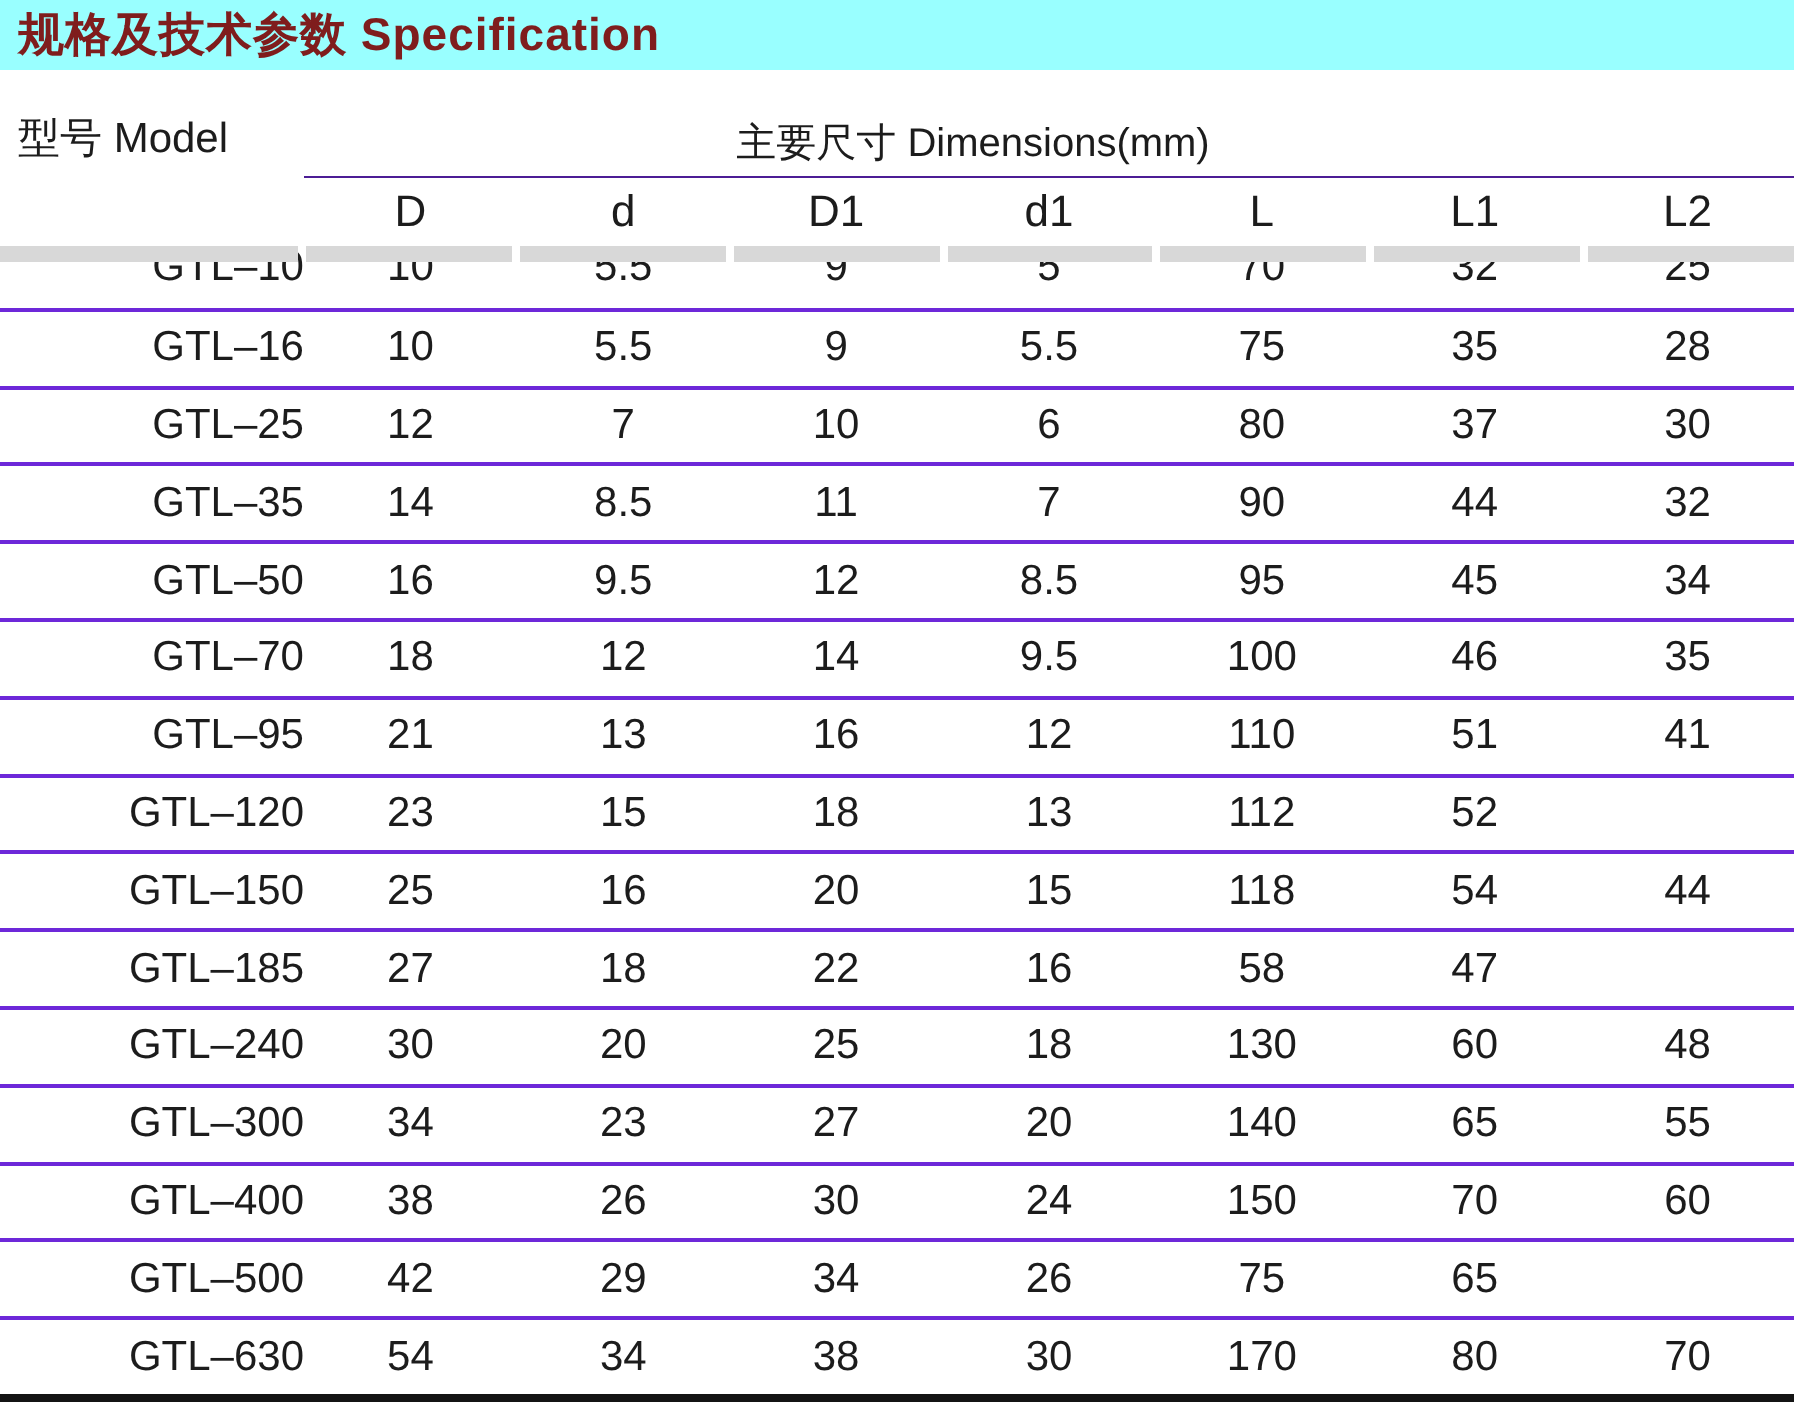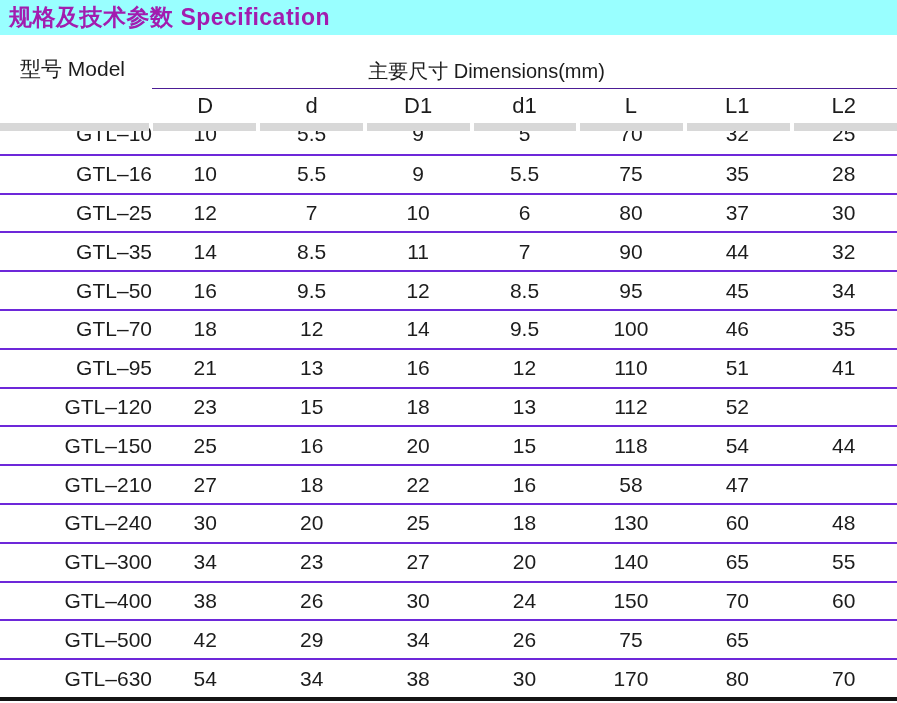--- a/index.html
+++ b/index.html
@@ -22,31 +22,31 @@
     background: var(--accent, #99ffff);
     display: flex;
     align-items: center;
     padding-left: 9px;
     box-sizing: border-box;
   }
   .title-bar .title-text {
     font-size: 23px;
     font-weight: 600;
     letter-spacing: 0.5px;
-    color: #a21caf;
+    color: #7f1d1d;
   }
   
   .thead {
     position: relative;
     height: 80px;
     box-sizing: border-box;
   }
   .model-header {
     position: absolute;
-    left: 20px;
+    left: 9px;
     top: 20px;
     font-size: 21px;
     white-space: nowrap;
   }
   .dims-area {
     margin-left: 152px;
     height: 54px;
     box-sizing: border-box;
     border-bottom: 1px solid #4c1d95;
     display: flex;
@@ -230,21 +230,21 @@
         <div class="cell model-cell">GTL–150</div>
         <div class="cell">25</div>
         <div class="cell">16</div>
         <div class="cell">20</div>
         <div class="cell">15</div>
         <div class="cell">118</div>
         <div class="cell">54</div>
         <div class="cell">44</div>
       </div>
       <div class="row">
-        <div class="cell model-cell">GTL–210</div>
+        <div class="cell model-cell">GTL–185</div>
         <div class="cell">27</div>
         <div class="cell">18</div>
         <div class="cell">22</div>
         <div class="cell">16</div>
         <div class="cell">58</div>
         <div class="cell">47</div>
       </div>
       <div class="row">
         <div class="cell model-cell">GTL–240</div>
         <div class="cell">30</div>

